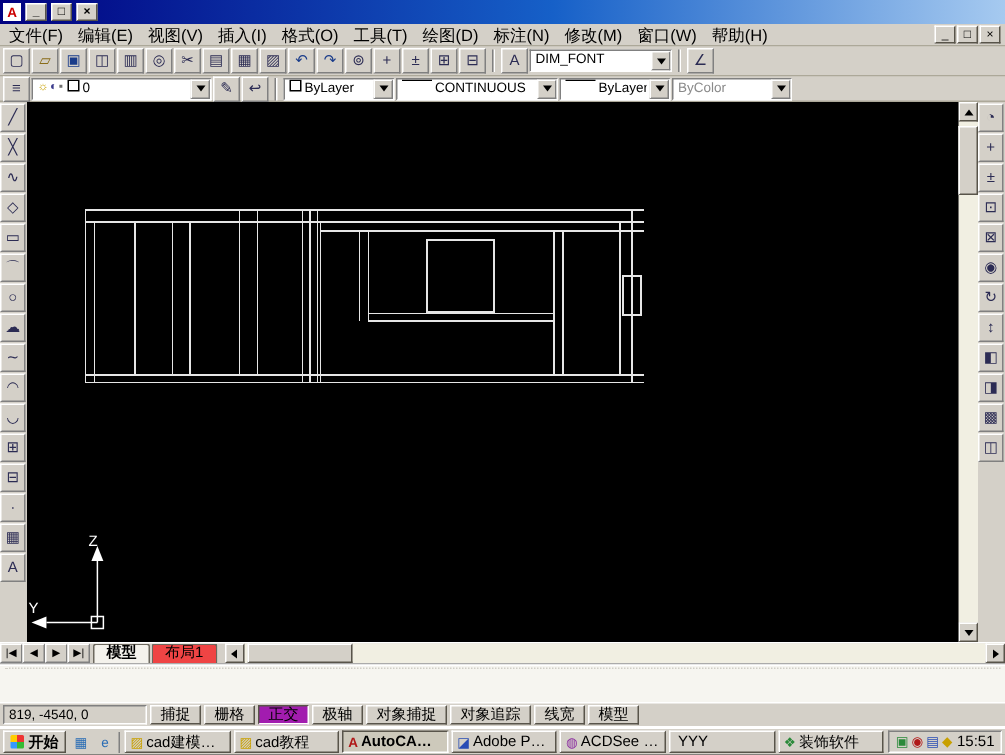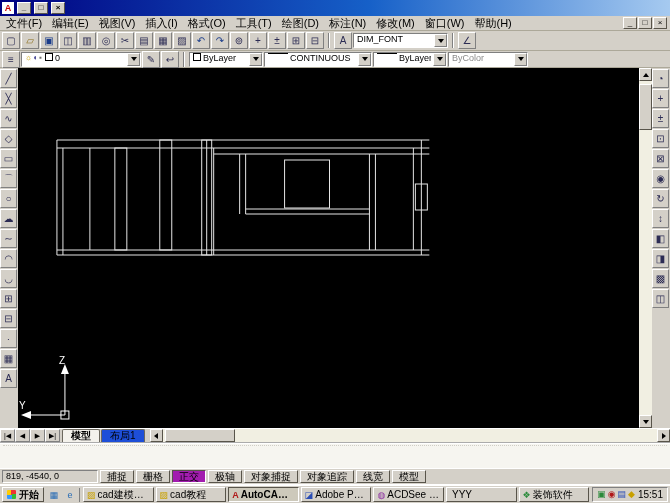--- a/index.html
+++ b/index.html
@@ -51,21 +51,21 @@
   .tri-down::after{content:"";border:3px solid transparent;border-top:4px solid #000;margin-bottom:-3px}
   .tri-left::after{content:"";border:3px solid transparent;border-right:4px solid #000;margin-left:-3px}
   .tri-right::after{content:"";border:3px solid transparent;border-left:4px solid #000;margin-right:-3px}
   .vtrack{flex:1;position:relative}
   .vthumb{position:absolute;top:3px;left:0;width:13px;height:46px}
   
   .tabrow{height:14px;display:flex;align-items:flex-end;background:#d4d0c8;border-top:1px solid #fff}
   .tab-nav{display:flex}
   .nav-btn{width:15px;height:13px;font-size:7px;line-height:11px;color:#000}
   .tabs{display:flex;align-items:flex-end;margin-left:2px}
-  .tab{height:13px;font-size:10px;line-height:12px;padding:0 8px;background:#1d4ed8;border:1px solid #6c685e;border-bottom:none;border-radius:2px 2px 0 0;margin-right:1px;white-space:nowrap}
+  .tab{height:13px;font-size:10px;line-height:12px;padding:0 8px;background:#ef4444;border:1px solid #6c685e;border-bottom:none;border-radius:2px 2px 0 0;margin-right:1px;white-space:nowrap}
   .tab.active{background:#f4f2ec;font-weight:bold}
   .hscroll{flex:1;display:flex;align-items:center;height:13px;background:#f1efe2;margin-left:4px}
   .htrack{flex:1;position:relative;height:13px}
   .hthumb{position:absolute;left:2px;top:0;width:70px;height:13px}
   
   .command{height:26px;background:#f6f5f0;border-top:2px groove #fff;padding:1px 3px;font-size:10px;line-height:11px;overflow:hidden}
   .cmd-line{white-space:nowrap;overflow:hidden}
   .cmd-line.input{border-top:1px dotted #d0cec6;min-height:11px}
   
   .statusbar{height:16px;display:flex;align-items:center;gap:2px;background:#d4d0c8;border-top:1px solid #fff;padding:0 2px}

